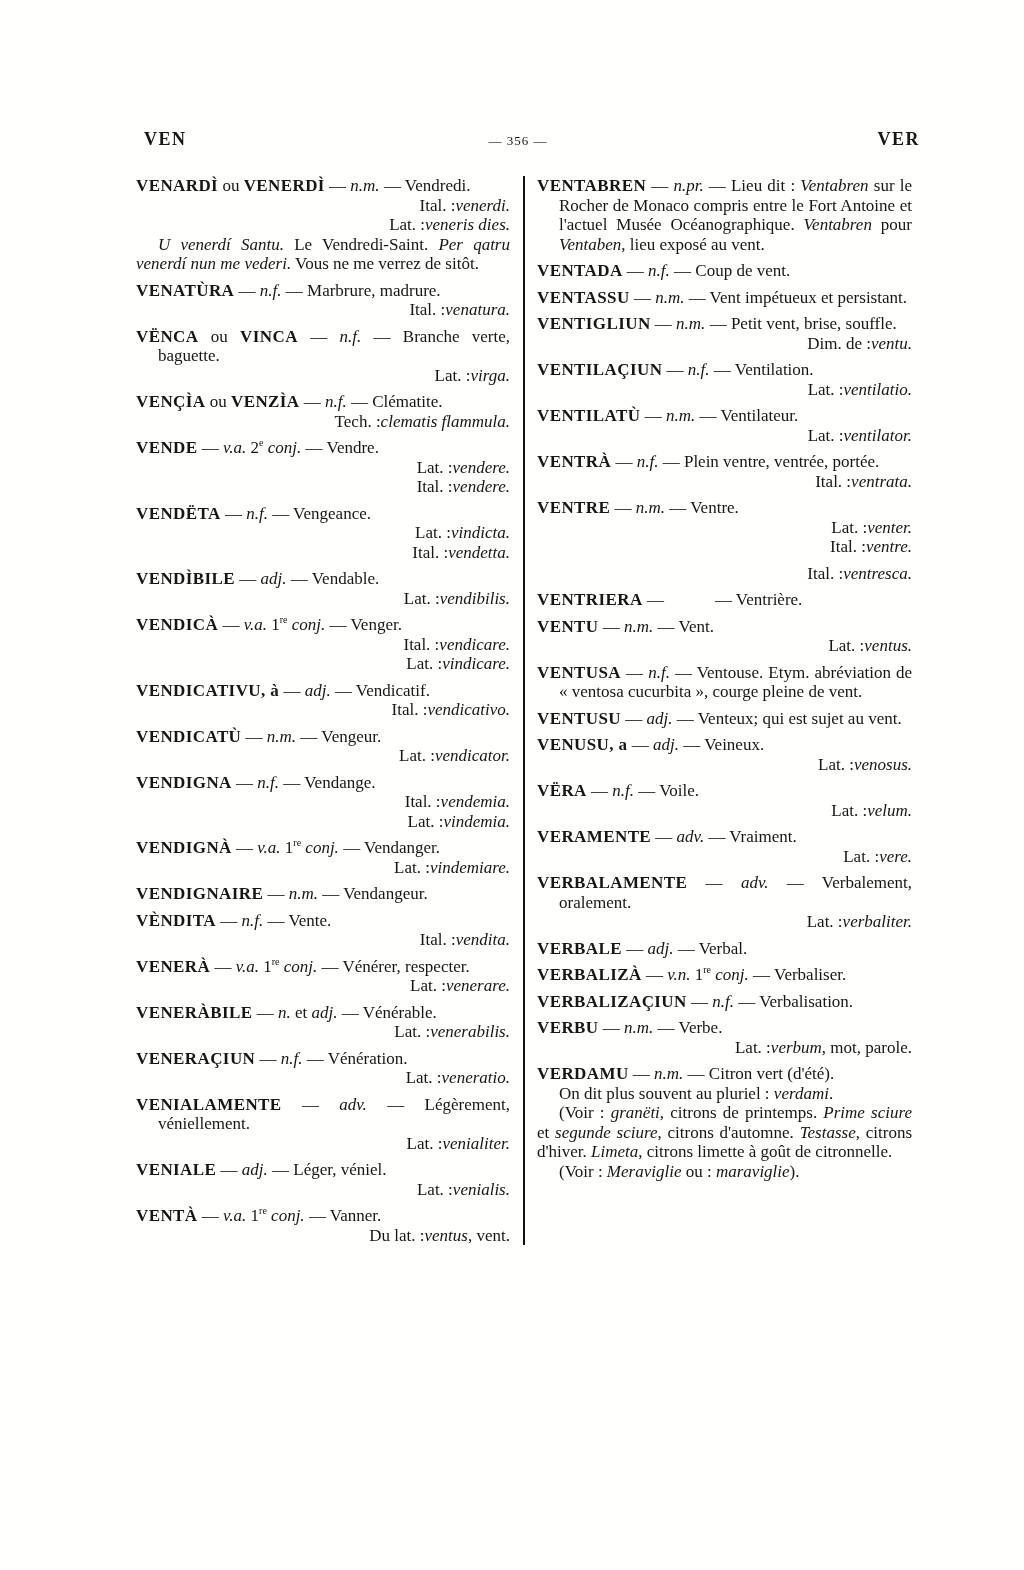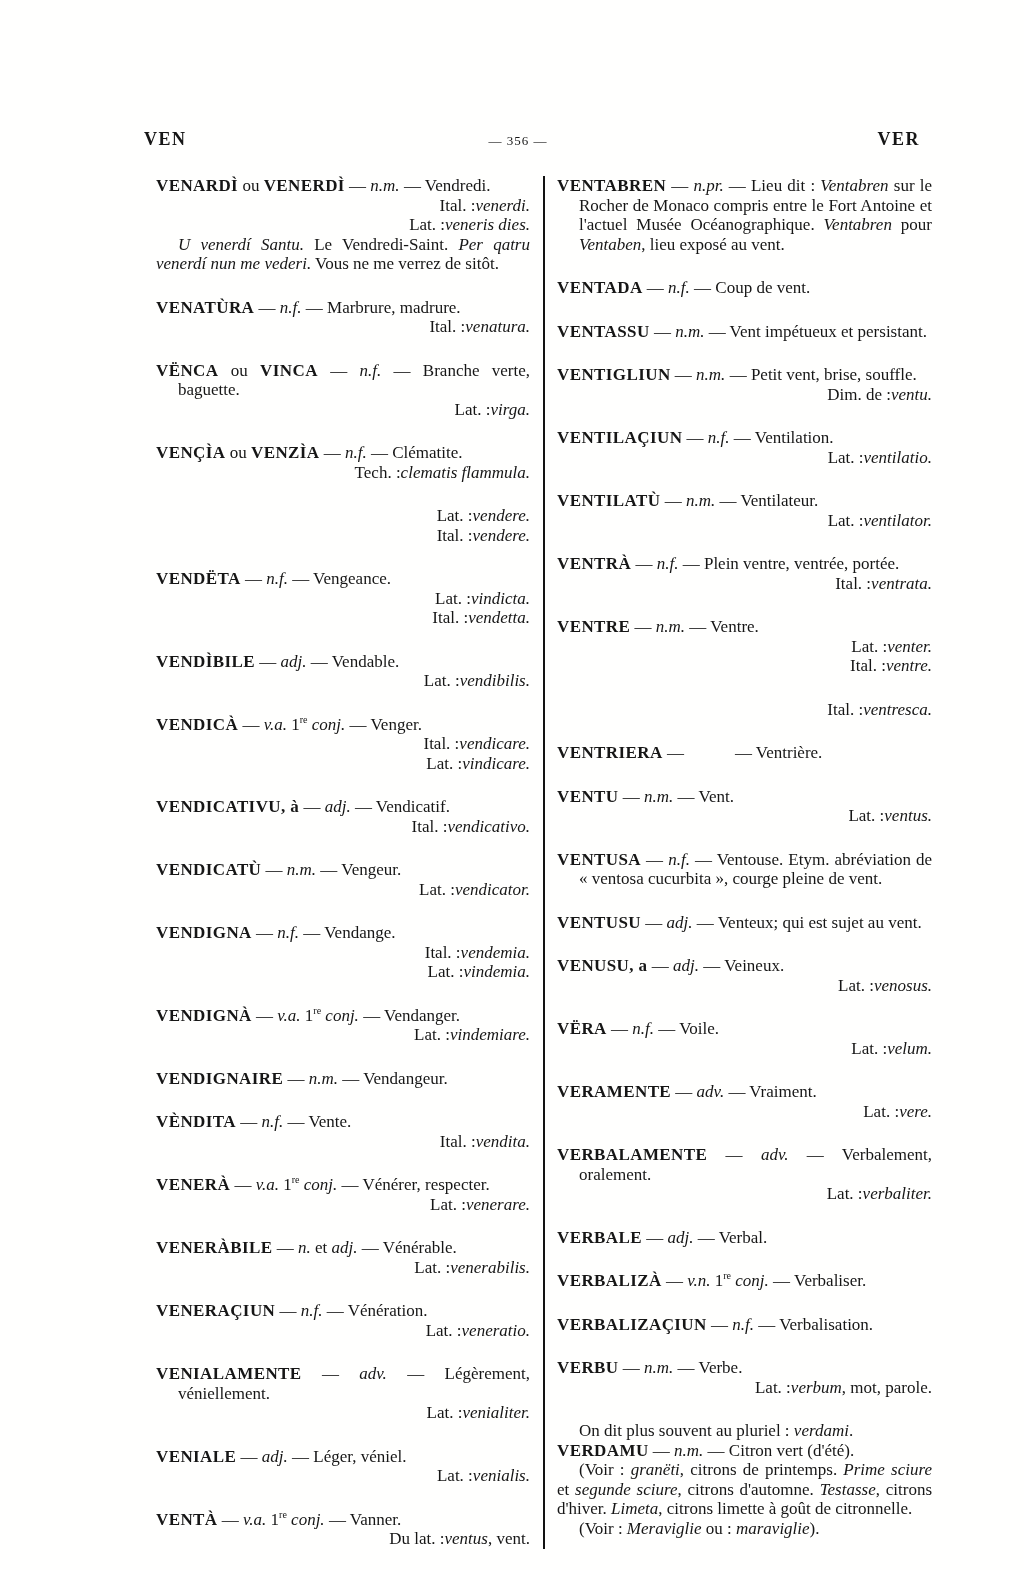--- a/index.html
+++ b/index.html
@@ -13,26 +13,26 @@
   .running-head{
     position:absolute;top:129px;left:144px;width:776px;
     display:grid;grid-template-columns:1fr auto 1fr;align-items:baseline;
     font-size:18px;
   }
   .running-head .gw{font-weight:bold;letter-spacing:1.5px;}
   .running-head .gw.left{justify-self:start;}
   .running-head .pageno{justify-self:center;font-size:13px;letter-spacing:1px;transform:translateX(-14px);}
   .running-head .gw.right{justify-self:end;}
   .columns{
-    position:absolute;top:176px;left:156px;width:776px;
+    position:absolute;top:176px;left:136px;width:776px;
     display:grid;grid-template-columns:374px 27px 375px;
   }
   .divider{justify-self:center;width:2px;background:#121212;}
   .col{font-size:17px;line-height:19.5px;text-align:justify;}
-  .entry{margin-top:24px;}
+  .entry{margin-top:7px;}
   .entry:first-child{margin-top:0;}
   .para{margin:0;}
   .para.head{padding-left:22px;text-indent:-22px;}
   .para.sub{padding-left:20px;text-align:right;}
   .para.sub .sublabel{display:inline-block;min-width:92px;text-indent:0;}
   .para.text{text-indent:22px;}
   .b{font-weight:bold;letter-spacing:0.4px;}
   .i{font-style:italic;}
   .sup{font-size:10px;vertical-align:super;line-height:0;letter-spacing:0;}
 </style>
@@ -59,20 +59,21 @@
         </div>
         <div class="entry">
           <p class="para head"><span class="b">VËNCA</span><span> ou </span><span class="b">VINCA</span><span> — </span><span class="i">n.f.</span><span> — Branche verte, baguette.</span></p>
           <p class="para sub"><span class="sublabel">Lat. :</span><span class="i">virga.</span></p>
         </div>
         <div class="entry">
           <p class="para head"><span class="b">VENÇÌA</span><span> ou </span><span class="b">VENZÌA</span><span> — </span><span class="i">n.f.</span><span> — Clématite.</span></p>
           <p class="para sub"><span class="sublabel">Tech. :</span><span class="i">clematis flammula.</span></p>
         </div>
         <div class="entry">
+          <p class="para head"><span class="b">VENDE</span><span> — </span><span class="i">v.a.</span><span> 2</span><span class="sup">e</span><span> </span><span class="i">conj.</span><span> — Vendre.</span></p>
           <p class="para sub"><span class="sublabel">Lat. :</span><span class="i">vendere.</span></p>
           <p class="para sub"><span class="sublabel">Ital. :</span><span class="i">vendere.</span></p>
         </div>
         <div class="entry">
           <p class="para head"><span class="b">VENDËTA</span><span> — </span><span class="i">n.f.</span><span> — Vengeance.</span></p>
           <p class="para sub"><span class="sublabel">Lat. :</span><span class="i">vindicta.</span></p>
           <p class="para sub"><span class="sublabel">Ital. :</span><span class="i">vendetta.</span></p>
         </div>
         <div class="entry">
           <p class="para head"><span class="b">VENDÌBILE</span><span> — </span><span class="i">adj.</span><span> — Vendable.</span></p>
@@ -203,20 +204,20 @@
           <p class="para head"><span class="b">VERBALIZÀ</span><span> — </span><span class="i">v.n.</span><span> 1</span><span class="sup">re</span><span> </span><span class="i">conj.</span><span> — Verbaliser.</span></p>
         </div>
         <div class="entry">
           <p class="para head"><span class="b">VERBALIZAÇIUN</span><span> — </span><span class="i">n.f.</span><span> — Verbalisation.</span></p>
         </div>
         <div class="entry">
           <p class="para head"><span class="b">VERBU</span><span> — </span><span class="i">n.m.</span><span> — Verbe.</span></p>
           <p class="para sub"><span class="sublabel">Lat. :</span><span class="i">verbum</span><span>, mot, parole.</span></p>
         </div>
         <div class="entry">
+          <p class="para head"><span class="b">VERDAMU</span><span> — </span><span class="i">n.m.</span><span> — Citron vert (d'été).</span></p>
           <p class="para text"><span>On dit plus souvent au pluriel : </span><span class="i">verdami</span><span>.</span></p>
-          <p class="para head"><span class="b">VERDAMU</span><span> — </span><span class="i">n.m.</span><span> — Citron vert (d'été).</span></p>
           <p class="para text"><span>(Voir : </span><span class="i">granëti</span><span>, citrons de printemps. </span><span class="i">Prime sciure</span><span> et </span><span class="i">segunde sciure</span><span>, citrons d'automne. </span><span class="i">Testasse</span><span>, citrons d'hiver. </span><span class="i">Limeta</span><span>, citrons limette à goût de citronnelle.</span></p>
           <p class="para text"><span>(Voir : </span><span class="i">Meraviglie</span><span> ou : </span><span class="i">maraviglie</span><span>).</span></p>
         </div>
       </div>
   </div>
 </div>
 
 </body></html>

